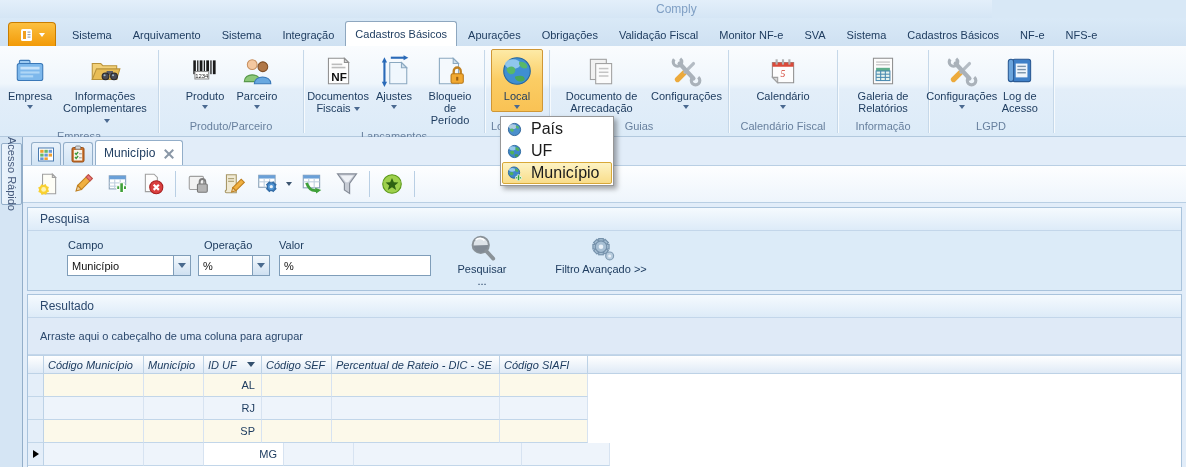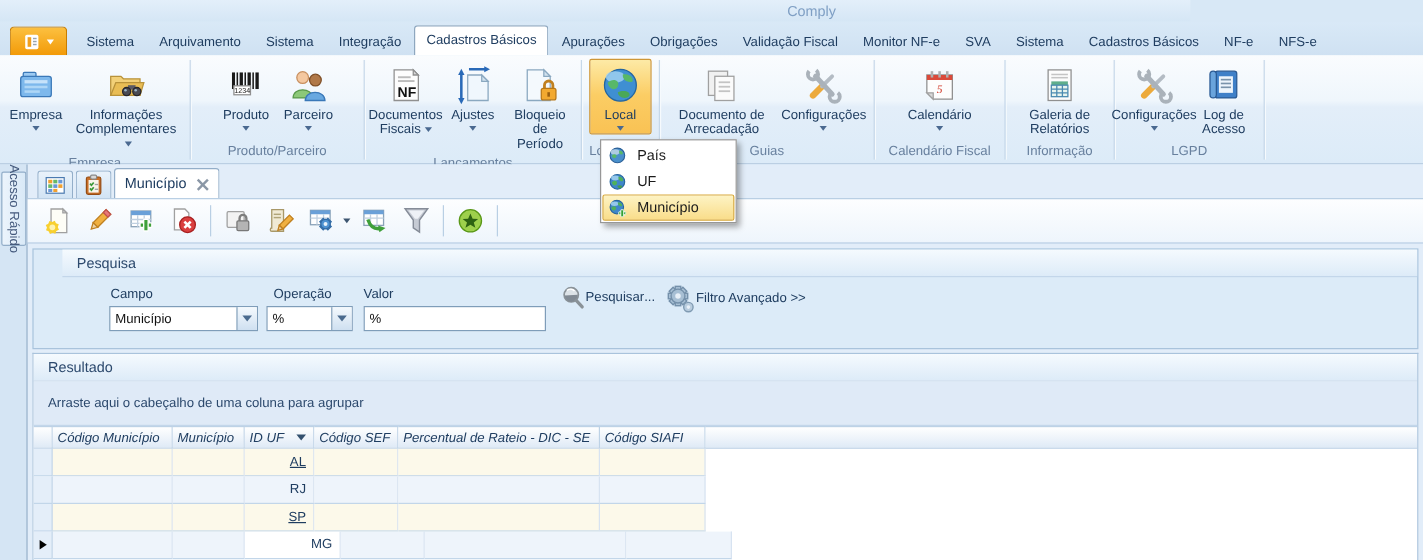--- a/index.html
+++ b/index.html
@@ -71,66 +71,66 @@
   .tbtn { width:30px; height:30px; display:flex; align-items:center; justify-content:center; border-radius:2px; }
   .tsep { width:1px; height:26px; background:#b9cfe4; margin:0 2px; }
   .tdrop { width:0; height:0; border-left:3px solid transparent; border-right:3px solid transparent;
     border-top:4px solid #3c5570; margin-left:-2px; }
 
   
   .panel { position:absolute; left:4px; right:4px; border:1px solid #a9c3dc; background:#dcebf8; }
   .panel-hd { height:23px; background:linear-gradient(#f5fafe,#ddebf8);
     border-bottom:1px solid #c3d6ea; display:flex; align-items:center; padding-left:12px;
     font-size:12px; color:#2c496d; }
-  .pesquisa { top:70px; height:84px;padding-left:24px; }
+  .pesquisa { top:70px; height:84px; }
   .resultado { top:157px; bottom:0; border-bottom:none; background:#fff; overflow:hidden; }
 
   .pes-body { position:relative; height:59px; }
   .flabel { position:absolute; font-size:11px; color:#1f3d60; }
   .combo { position:absolute; height:21px; background:#fff; border:1px solid #7f9db9;
     display:flex; align-items:center; }
   .combo .val { flex:1; padding-left:4px; font-size:11px; color:#111; }
   .combo .dd { width:17px; height:100%; border-left:1px solid #7f9db9;
     background:linear-gradient(#f4f9fd,#cfe0f1); display:flex; align-items:center; justify-content:center; }
   .combo .dd i { width:0; height:0; border-left:4px solid transparent; border-right:4px solid transparent;
     border-top:5px solid #4a6a8e; }
   .tinput { position:absolute; height:21px; background:#fff; border:1px solid #7f9db9;
     font-family:"Liberation Sans",sans-serif; font-size:11px; padding-left:4px; color:#111; }
-  .pes-btn { position:absolute; display:flex; flex-direction:row; align-items:center; line-height:12px; }
+  .pes-btn { position:absolute; display:flex; flex-direction:column; align-items:center; line-height:12px; }
   .pes-btn .cap { color:#1f3d60; }
 
   
   .hintbar { height:37px; background:#dfeaf7; border-bottom:1px solid #c3d6ea;
     display:flex; align-items:center; padding-left:12px; color:#2c496d; }
   .grid { background:#fff; }
   .ghead { display:flex; height:19px;font-style:italic; }
   .gh { background:linear-gradient(#ffffff,#dfeaf6); border-right:1px solid #bdd2e6;
     border-top:1px solid #bdd2e6; border-bottom:1px solid #bdd2e6;
     display:flex; align-items:center; padding:0 4px; font-size:11px; color:#1f3d60; white-space:nowrap; overflow:hidden; }
   .gh.filler { flex:1; border-right:none; }
   .sortarr { width:0; height:0; border-left:4px solid transparent; border-right:4px solid transparent;
     border-top:5px solid #33506e; margin-left:auto; margin-right:2px; }
   .grow { display:flex; height:23px; }
   .gc { border-right:1px solid #d7e3f1; border-bottom:1px solid #c2d6e9; display:flex; align-items:center;
     padding:0 6px; font-size:11px; color:#1f3d60; }
-  .grow.odd .gc { background:#fcf9ea;text-decoration:underline; }
+  .grow.odd .gc { background:#fcf9ea; }
   .grow.even .gc { background:#eef4fb; }
   .gc.selcol { background:#e4eef9 !important; border-right:1px solid #bdd2e6; padding:0; justify-content:center; }
   .gc.right { justify-content:flex-end; }
   .gc.sel { background:#fff !important; }
   .rowmark { width:0; height:0; border-top:4px solid transparent; border-bottom:4px solid transparent;
     border-left:6px solid #000; }
 
   
   .menu { position:absolute; left:500px; top:116px; width:114px; background:#fff;
     border:1px solid #979797; box-shadow:3px 3px 5px rgba(0,0,0,0.35); z-index:60; padding:1px; }
   .mitem { height:22px; display:flex; align-items:center; gap:9px; padding:0 4px;
     border:1px solid transparent; border-radius:2px; }
   .mitem.hl { background:linear-gradient(#fdf3c4,#f9dd8a); border-color:#d8a838; }
-  .mitem .mlabel { font-size:12px; color:#1b1b1b; }
+  .mitem .mlabel { font-size:16px; color:#1b1b1b; }
 </style>
 </head>
 <body>
 
 <div class="titlebar">
   <span class="title">Comply</span>
 </div>
 
 <div class="tabstrip">
   <div class="appbtn">

